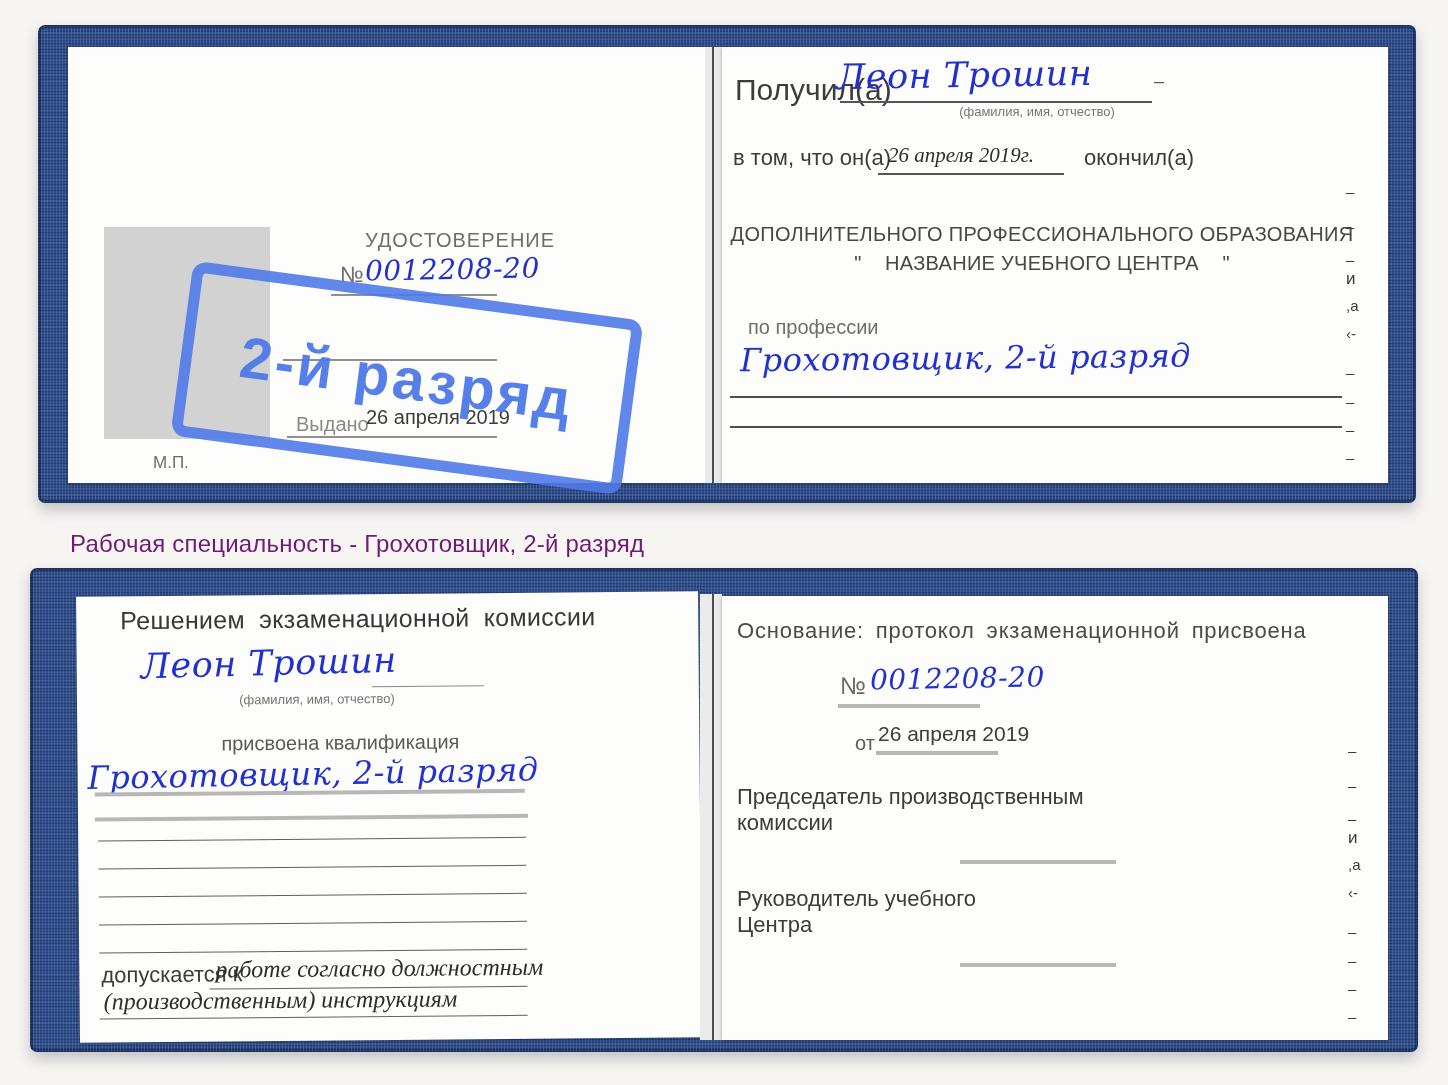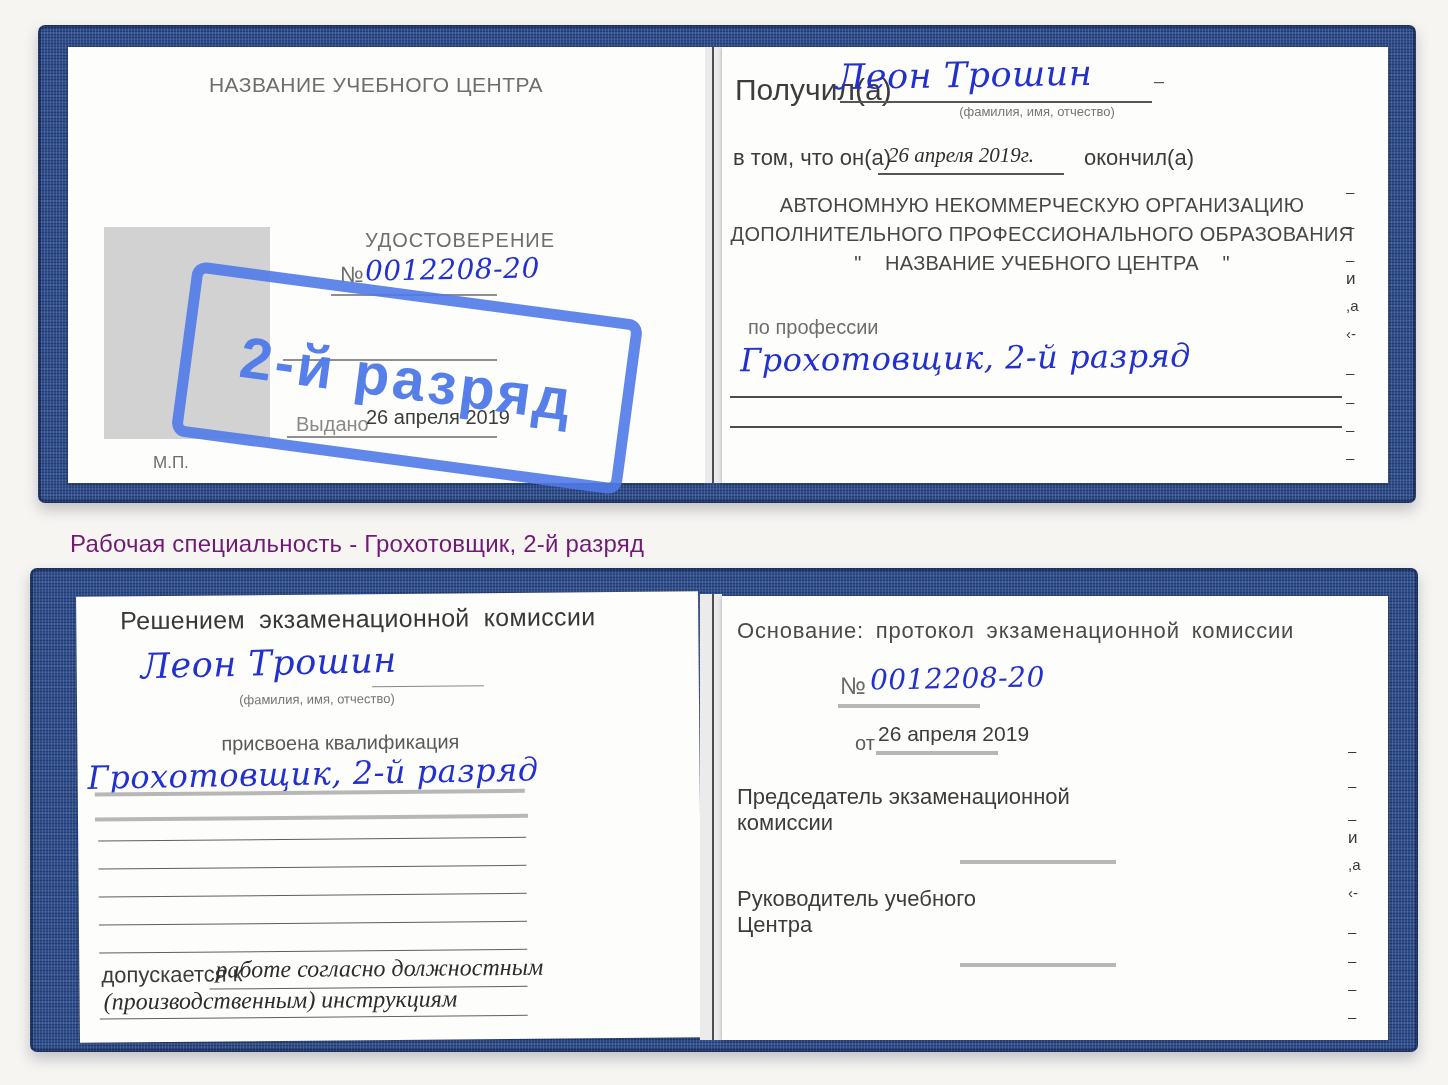--- a/index.html
+++ b/index.html
@@ -70,21 +70,20 @@
   .org-line{position:absolute;left:0;width:640px;text-align:center;
     font-size:20px;color:#474747;letter-spacing:.3px;white-space:nowrap;}
   .hint{position:absolute;font-size:13px;color:#767676;text-align:center;white-space:nowrap;}
 </style>
 </head>
 <body>
 
 <section class="booklet" style="left:38px;top:25px;width:1378px;height:478px;">
 
   <div class="page" style="left:30px;top:22px;width:637px;height:436px;">
-    <div class="abs gray center nowrap" style="left:0;top:26px;width:616px;font-size:21px;letter-spacing:.5px;">НАЗВАНИЕ УЧЕБНОГО ЦЕНТРА</div>
 
     <div class="photo" style="left:36px;top:180px;width:166px;height:212px;"></div>
 
     <div class="abs gray center nowrap" style="left:222px;top:182px;width:340px;font-size:20px;letter-spacing:1px;">УДОСТОВЕРЕНИЕ</div>
 
     <div class="abs gray nowrap" style="left:272px;top:215px;font-size:22px;">№</div>
     <div class="abs hand" style="left:297px;top:206px;font-size:28px;transform:rotate(-1deg);">0012208-20</div>
     <div class="line-soft" style="left:263px;top:247px;width:166px;height:2px;"></div>
 
     <div class="line-soft" style="left:215px;top:312px;width:214px;"></div>
@@ -107,21 +106,20 @@
     <div class="abs hand" style="left:114px;top:8px;font-size:35px;transform:rotate(-1deg);">Леон Трошин</div>
     <div class="line" style="left:118px;top:54px;width:312px;"></div>
     <div class="abs nowrap" style="left:432px;top:24px;font-size:18px;color:#555;">–</div>
     <div class="hint" style="left:210px;top:57px;width:210px;">(фамилия, имя, отчество)</div>
 
     <div class="abs dark nowrap" style="left:11px;top:98px;font-size:22px;">в том, что он(а)</div>
     <div class="abs serif-it" style="left:166px;top:96px;font-size:21px;">26 апреля 2019г.</div>
     <div class="line" style="left:156px;top:126px;width:186px;"></div>
     <div class="abs dark nowrap" style="left:362px;top:98px;font-size:22px;">окончил(а)</div>
 
-    <div class="org-line" style="top:147px;">АВТОНОМНУЮ НЕКОММЕРЧЕСКУЮ ОРГАНИЗАЦИЮ</div>
     <div class="org-line" style="top:176px;">ДОПОЛНИТЕЛЬНОГО ПРОФЕССИОНАЛЬНОГО ОБРАЗОВАНИЯ</div>
     <div class="org-line" style="top:205px;">"&nbsp;&nbsp;&nbsp;&nbsp;НАЗВАНИЕ УЧЕБНОГО ЦЕНТРА&nbsp;&nbsp;&nbsp;&nbsp;"</div>
 
     <div class="abs gray nowrap" style="left:26px;top:269px;font-size:20px;">по профессии</div>
     <div class="abs hand" style="left:18px;top:292px;font-size:32px;transform:rotate(-.6deg);">Грохотовщик, 2-й разряд</div>
 
     <div class="line" style="left:8px;top:349px;width:612px;background:#4c4c4c;"></div>
     <div class="line" style="left:8px;top:379px;width:612px;background:#4c4c4c;"></div>
 
     <div class="marks" style="left:624px;top:136px;">
@@ -166,31 +164,31 @@
     <div class="line-thin" style="left:130px;top:393px;width:318px;"></div>
     <div class="abs serif-it" style="left:24px;top:392px;font-size:24px;">(производственным) инструкциям</div>
     <div class="line-thin" style="left:20px;top:422px;width:428px;"></div>
   </div>
 
   <div class="spine" style="left:670px;top:26px;width:22px;height:446px;">
     <div class="spine-line" style="left:12px;"></div>
   </div>
 
   <div class="page" style="left:692px;top:28px;width:666px;height:444px;">
-    <div class="abs nowrap" style="left:15px;top:22px;font-size:22px;color:#4a4a4a;letter-spacing:.8px;word-spacing:5px;">Основание: протокол экзаменационной комиссии</div>
+    <div class="abs nowrap" style="left:15px;top:22px;font-size:22px;color:#4a4a4a;letter-spacing:.8px;word-spacing:5px;">Основание: протокол экзаменационной присвоена</div>
 
     <div class="abs nowrap" style="left:118px;top:76px;font-size:24px;color:#6a6a6a;">№</div>
     <div class="abs hand" style="left:148px;top:66px;font-size:28px;transform:rotate(-1deg);">0012208-20</div>
     <div class="line-thick" style="left:116px;top:108px;width:142px;"></div>
 
     <div class="abs nowrap" style="left:133px;top:136px;font-size:20px;color:#5a5a5a;">от</div>
     <div class="abs dark nowrap" style="left:156px;top:126px;font-size:21px;">26 апреля 2019</div>
     <div class="line-thick" style="left:154px;top:155px;width:122px;"></div>
 
-    <div class="abs dark nowrap" style="left:15px;top:188px;font-size:22px;">Председатель экзаменационной</div>
+    <div class="abs dark nowrap" style="left:15px;top:188px;font-size:22px;">Председатель производственным</div>
     <div class="abs dark nowrap" style="left:15px;top:214px;font-size:22px;">комиссии</div>
     <div class="line-thick" style="left:238px;top:264px;width:156px;height:3.5px;"></div>
 
     <div class="abs dark nowrap" style="left:15px;top:290px;font-size:22px;">Руководитель учебного</div>
     <div class="abs dark nowrap" style="left:15px;top:316px;font-size:22px;">Центра</div>
     <div class="line-thick" style="left:238px;top:367px;width:156px;height:3.5px;"></div>
 
     <div class="marks" style="left:626px;top:146px;">
       <span class="m0">–</span>
       <span class="m1">–</span>

